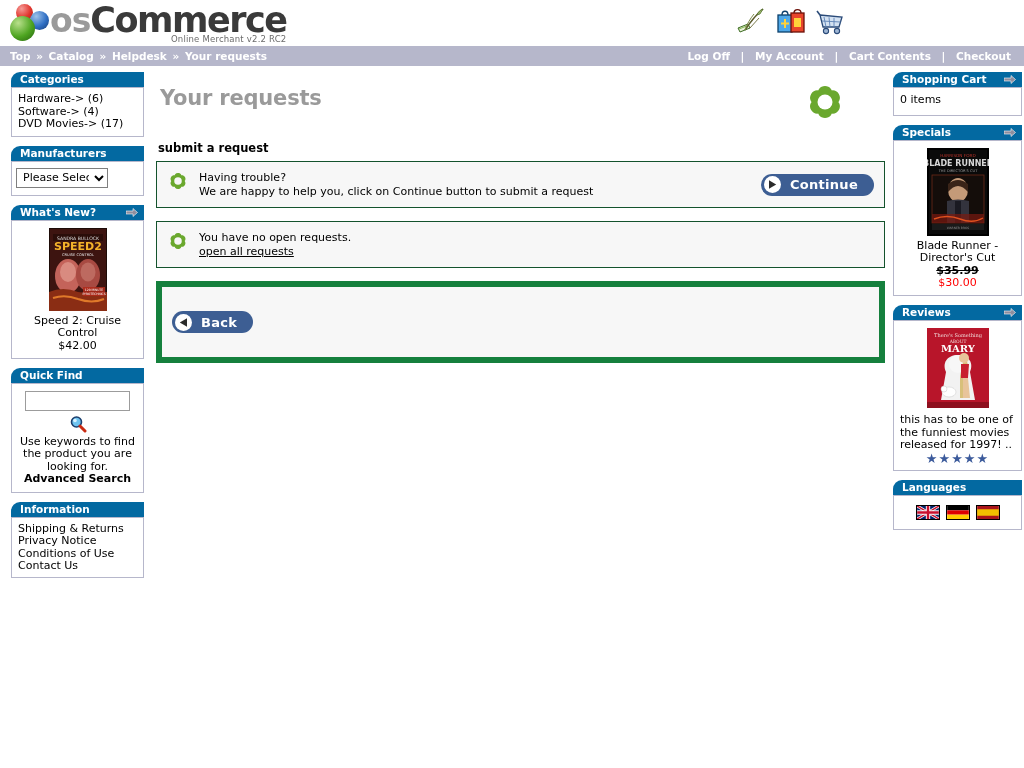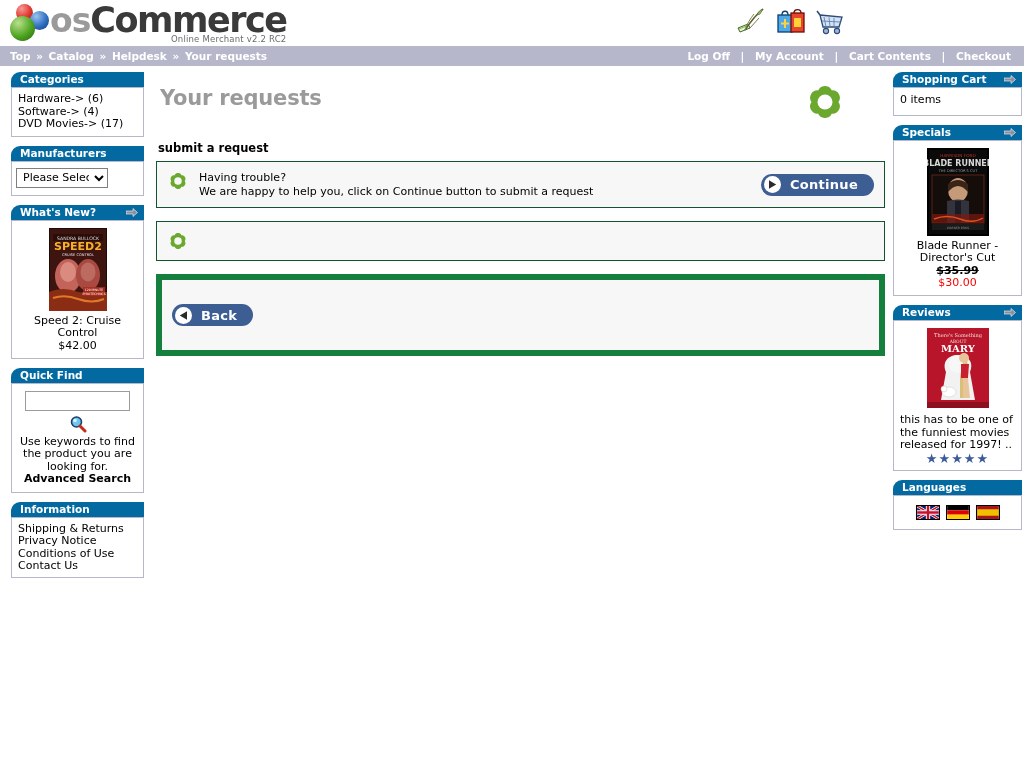--- a/index.html
+++ b/index.html
@@ -419,20 +419,24 @@
           <g fill="#6aa82e">
             <path d="M22 6 C27 6 30 10 29 15 C28 19 24 21 22 22 C20 21 16 19 15 15 C14 10 17 6 22 6 Z" transform="rotate(0 22 22)"></path>
             <path d="M22 6 C27 6 30 10 29 15 C28 19 24 21 22 22 C20 21 16 19 15 15 C14 10 17 6 22 6 Z" transform="rotate(60 22 22)"></path>
             <path d="M22 6 C27 6 30 10 29 15 C28 19 24 21 22 22 C20 21 16 19 15 15 C14 10 17 6 22 6 Z" transform="rotate(120 22 22)"></path>
             <path d="M22 6 C27 6 30 10 29 15 C28 19 24 21 22 22 C20 21 16 19 15 15 C14 10 17 6 22 6 Z" transform="rotate(180 22 22)"></path>
             <path d="M22 6 C27 6 30 10 29 15 C28 19 24 21 22 22 C20 21 16 19 15 15 C14 10 17 6 22 6 Z" transform="rotate(240 22 22)"></path>
             <path d="M22 6 C27 6 30 10 29 15 C28 19 24 21 22 22 C20 21 16 19 15 15 C14 10 17 6 22 6 Z" transform="rotate(300 22 22)"></path>
           </g>
           <circle cx="22" cy="22" r="7.5" fill="#f7f7f7"></circle>
         </svg>
+        <div class="msg-text">
+          <div>You have no open requests.</div>
+          <div><span class="underlink">open all requests</span></div>
+        </div>
       </div>
     </div>
 
     <div class="barbox">
       <button class="osc-btn">
         <span class="btn-circle">
           <svg width="11" height="11" viewBox="0 0 11 11">
               <path d="M9 1.2 L1.8 5.5 L9 9.8 Z" fill="#2b2b2b"></path>
             </svg>
         </span>

